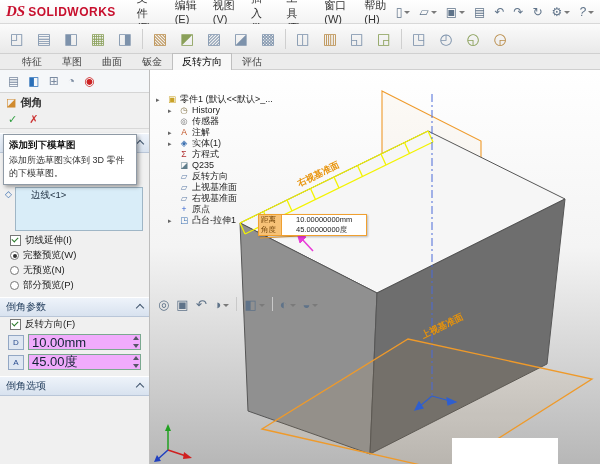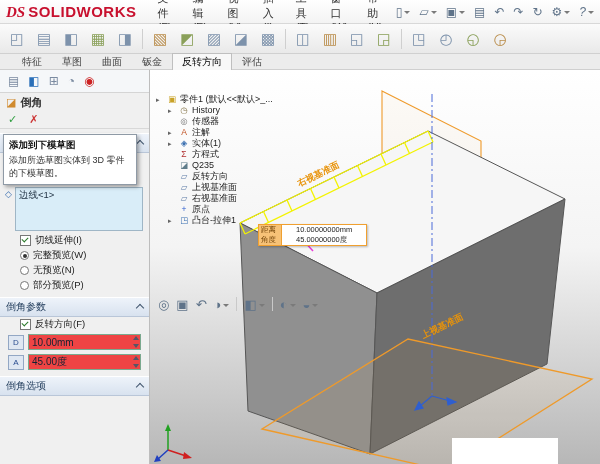--- a/index.html
+++ b/index.html
@@ -7,21 +7,21 @@
        font-family:"Liberation Sans","DejaVu Sans",sans-serif;font-size:11px;color:#333;}
   .app{width:600px;height:464px;display:flex;flex-direction:column;}
 
   
   .menubar{height:24px;flex:0 0 24px;display:flex;align-items:center;gap:2px;
            background:linear-gradient(#ffffff,#f3f3f3);border-bottom:1px solid #d8d8d8;
            padding:0 6px;box-sizing:border-box;}
   .logo{display:flex;align-items:baseline;gap:3px;margin-right:12px;}
   .logo-ds{font-family:"Liberation Serif","DejaVu Serif",serif;font-style:italic;font-weight:bold;
            font-size:15px;color:#c8102e;}
-  .logo-text{font-weight:bold;font-size:15px;color:#c8102e;letter-spacing:.5px;}
+  .logo-text{font-weight:bold;font-size:12px;color:#c8102e;letter-spacing:.5px;}
   .menu-item{padding:2px 7px;font-size:11px;color:#333;cursor:default;}
   .mb-icons{margin-left:auto;display:flex;gap:9px;align-items:center;color:#5f7389;font-size:12px;}
   .mb-icons span{display:inline-flex;align-items:center;gap:2px;}
 
   
   .ribbon{height:30px;flex:0 0 30px;display:flex;align-items:center;gap:3px;padding:0 5px;
           background:linear-gradient(#fbfbfb,#e9e9e9);border-bottom:1px solid #d0d0d0;box-sizing:border-box;}
   .rb{width:24px;height:24px;display:flex;align-items:center;justify-content:center;
       font-size:15px;color:#7d92ab;border-radius:3px;}
   .rb:nth-child(4n){color:#8aa05a;} .rb:nth-child(7n){color:#b98c4a;}
@@ -50,32 +50,32 @@
   .sec{margin-top:4px;background:linear-gradient(#eef3fa,#d8e2ef);border-top:1px solid #fff;
        border-bottom:1px solid #b9c6d8;padding:2px 6px;font-size:10px;color:#26405f;
        display:flex;align-items:center;justify-content:space-between;}
   .chev{width:5px;height:5px;border-left:1.5px solid #41566f;border-top:1.5px solid #41566f;
         transform:rotate(45deg);margin-top:2px;}
   .type-icons{display:flex;gap:6px;padding:4px 8px;}
   .type-btn{width:26px;height:22px;border:1px solid #b5b5b5;background:#fafafa;display:flex;
             align-items:center;justify-content:center;color:#6b83a3;font-size:12px;}
   .sel-row{display:flex;gap:3px;padding:2px 6px 2px 5px;align-items:flex-start;}
   .sel-icon{color:#3a6fb0;font-size:9px;margin-top:2px;}
-  .sel-box{flex:1;height:40px;background:#d9edf8;border:1px solid #9fb6c6;padding:1px 3px;color:#234;}
-  .chk{display:flex;align-items:center;gap:4px;padding:1px 20px;color:#222;}
+  .sel-box{flex:1;height:40px;background:#d9edf8;border:1px solid #9fb6c6;padding:1px 15px;color:#234;}
+  .chk{display:flex;align-items:center;gap:4px;padding:1px 10px;color:#222;}
   .cb{width:9px;height:9px;border:1px solid #777;background:#fff;position:relative;flex:0 0 9px;}
   .cb.on::after{content:"";position:absolute;left:1px;top:1px;width:5px;height:3px;
       border-left:1.5px solid #2a7a2a;border-bottom:1.5px solid #2a7a2a;transform:rotate(-45deg);}
   .rd{width:9px;height:9px;border:1px solid #777;border-radius:50%;background:#fff;flex:0 0 9px;box-sizing:border-box;}
   .rd.on{padding:1.5px;} .rd.on::after{content:"";display:block;width:4px;height:4px;background:#333;border-radius:50%;}
   .field-row{display:flex;align-items:center;gap:4px;padding:2px 8px;}
   .f-icon{width:14px;height:13px;background:#dfe7f2;border:1px solid #93a7c4;color:#2a4d8f;
           font-size:8px;display:flex;align-items:center;justify-content:center;flex:0 0 14px;}
-  .f-input{flex:1;height:14px;background:#ef4444;border:1px solid #7aa98f;display:flex;align-items:center;
-           padding:0 10px 0 3px;font-size:10px;color:#123;position:relative;}
+  .f-input{flex:1;height:14px;background:#f0abfc;border:1px solid #7aa98f;display:flex;align-items:center;
+           padding:0 10px 0 3px;font-size:13px;color:#123;position:relative;}
   .spin{position:absolute;right:1px;top:1px;bottom:1px;display:flex;flex-direction:column;justify-content:space-between;}
   .sp-up{width:0;height:0;border-left:3px solid transparent;border-right:3px solid transparent;border-bottom:4px solid #556;}
   .sp-dn{width:0;height:0;border-left:3px solid transparent;border-right:3px solid transparent;border-top:4px solid #556;}
 
   .tooltip{position:absolute;left:3px;top:64px;width:134px;background:#fff;border:1px solid #8f9aa6;
            box-shadow:2px 2px 4px rgba(0,0,0,.35);padding:4px 5px;z-index:6;font-size:9px;color:#333;box-sizing:border-box;}
   .tooltip b{display:block;font-size:9.5px;margin-bottom:2px;color:#111;}
 
   
   .viewport{flex:1;position:relative;overflow:hidden;
@@ -95,21 +95,21 @@
   .tnode .ticon{width:10px;text-align:center;font-size:8.5px;flex:0 0 10px;}
   .tree .tnode:nth-child(1) .ticon{color:#c9a227;} .tree .tnode:nth-child(2) .ticon{color:#8a7a50;}
   .tree .tnode:nth-child(3) .ticon{color:#777;}    .tree .tnode:nth-child(4) .ticon{color:#c05020;}
   .tree .tnode:nth-child(5) .ticon{color:#3a6fb0;} .tree .tnode:nth-child(6) .ticon{color:#b03030;}
   .tree .tnode:nth-child(7) .ticon{color:#607d8b;} .tree .tnode:nth-child(8) .ticon,
   .tree .tnode:nth-child(9) .ticon,.tree .tnode:nth-child(10) .ticon{color:#5b7aa6;}
   .tree .tnode:nth-child(11) .ticon{color:#2f5fd0;} .tree .tnode:nth-child(12) .ticon{color:#3a6fb0;}
 
   svg.scene{position:absolute;inset:0;z-index:1;}
 
-  .callout{position:absolute;left:108px;top:154px;z-index:4;border:1px solid #f0a030;background:#fff;
+  .callout{position:absolute;left:108px;top:144px;z-index:4;border:1px solid #f0a030;background:#fff;
            box-shadow:1px 1px 2px rgba(0,0,0,.25);font-size:7.5px;line-height:10px;}
   .callout .row{display:flex;}
   .callout .cl{background:#f7c277;color:#6a3c00;padding:0 2px;min-width:18px;border-right:1px solid #f0a030;}
   .callout .cv{padding:0 14px;color:#222;}
 
   .plane-label{position:absolute;color:#e8930a;font-size:9px;font-weight:bold;z-index:2;
                transform:rotate(-26deg);white-space:nowrap;}
   #plane-label-right{left:146px;top:98px;}
   #plane-label-top{left:270px;top:250px;}
   .patch{position:absolute;left:302px;top:368px;width:106px;height:27px;background:#ffffff;z-index:4;}

